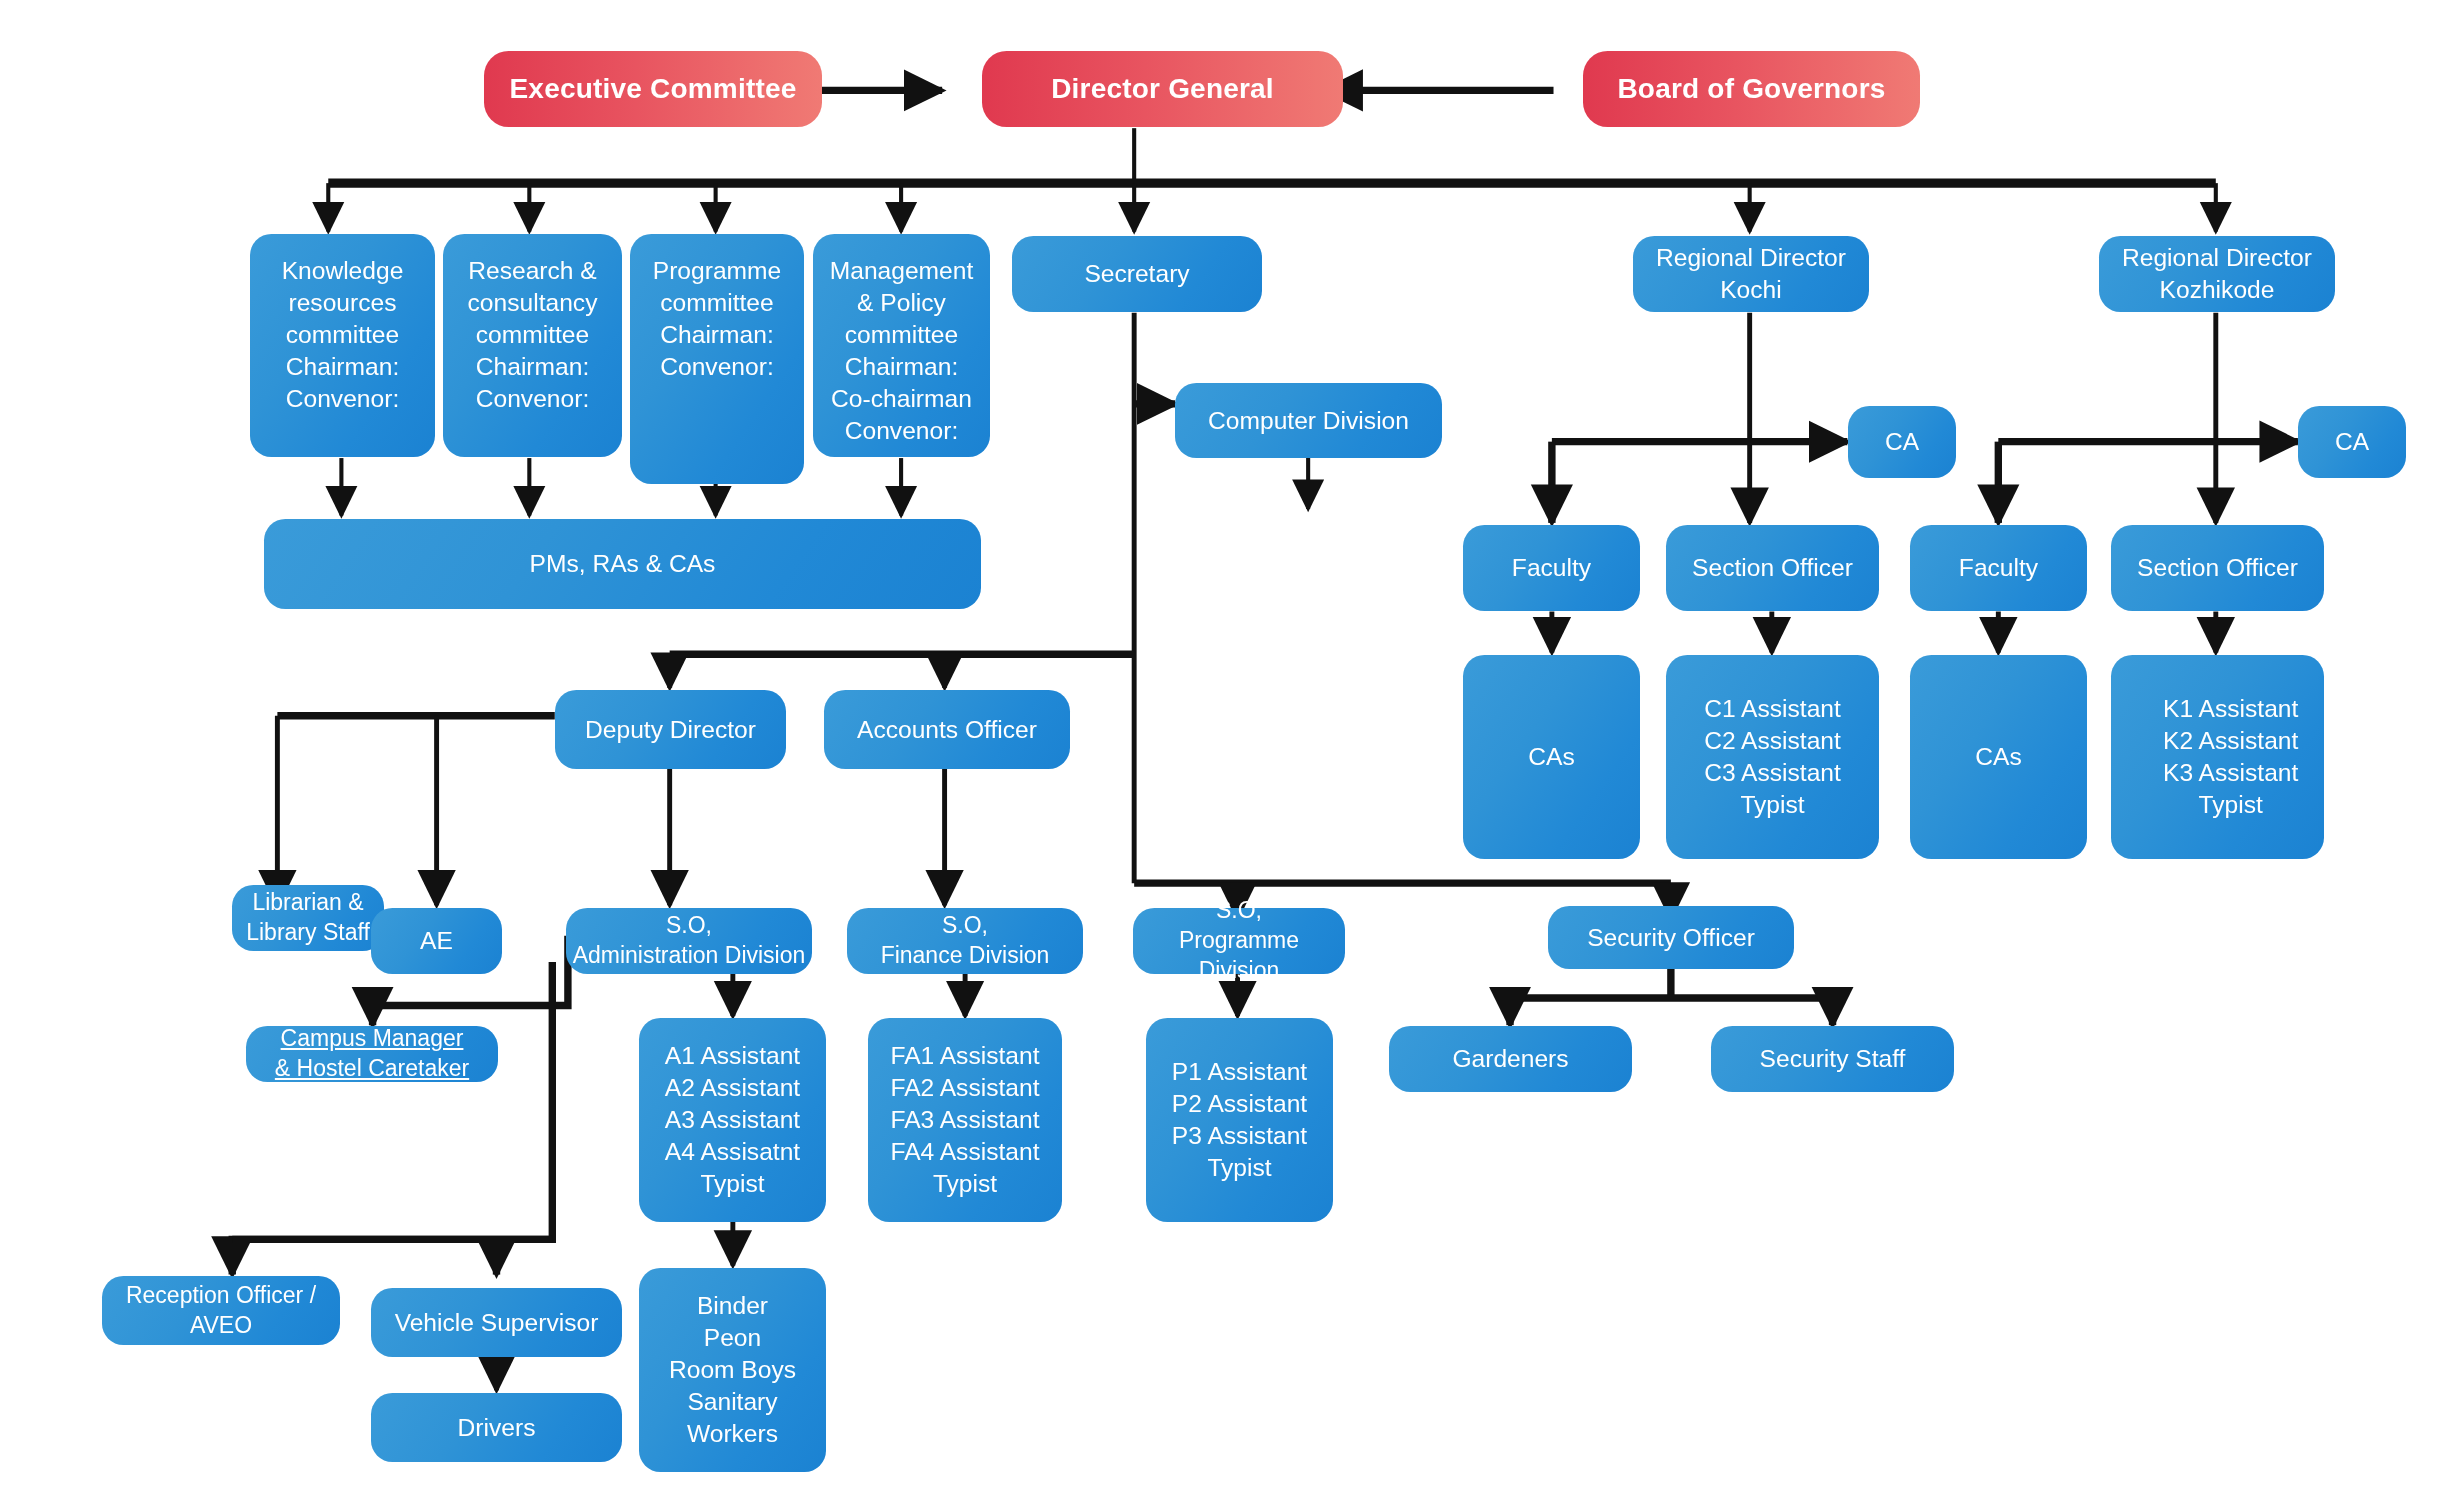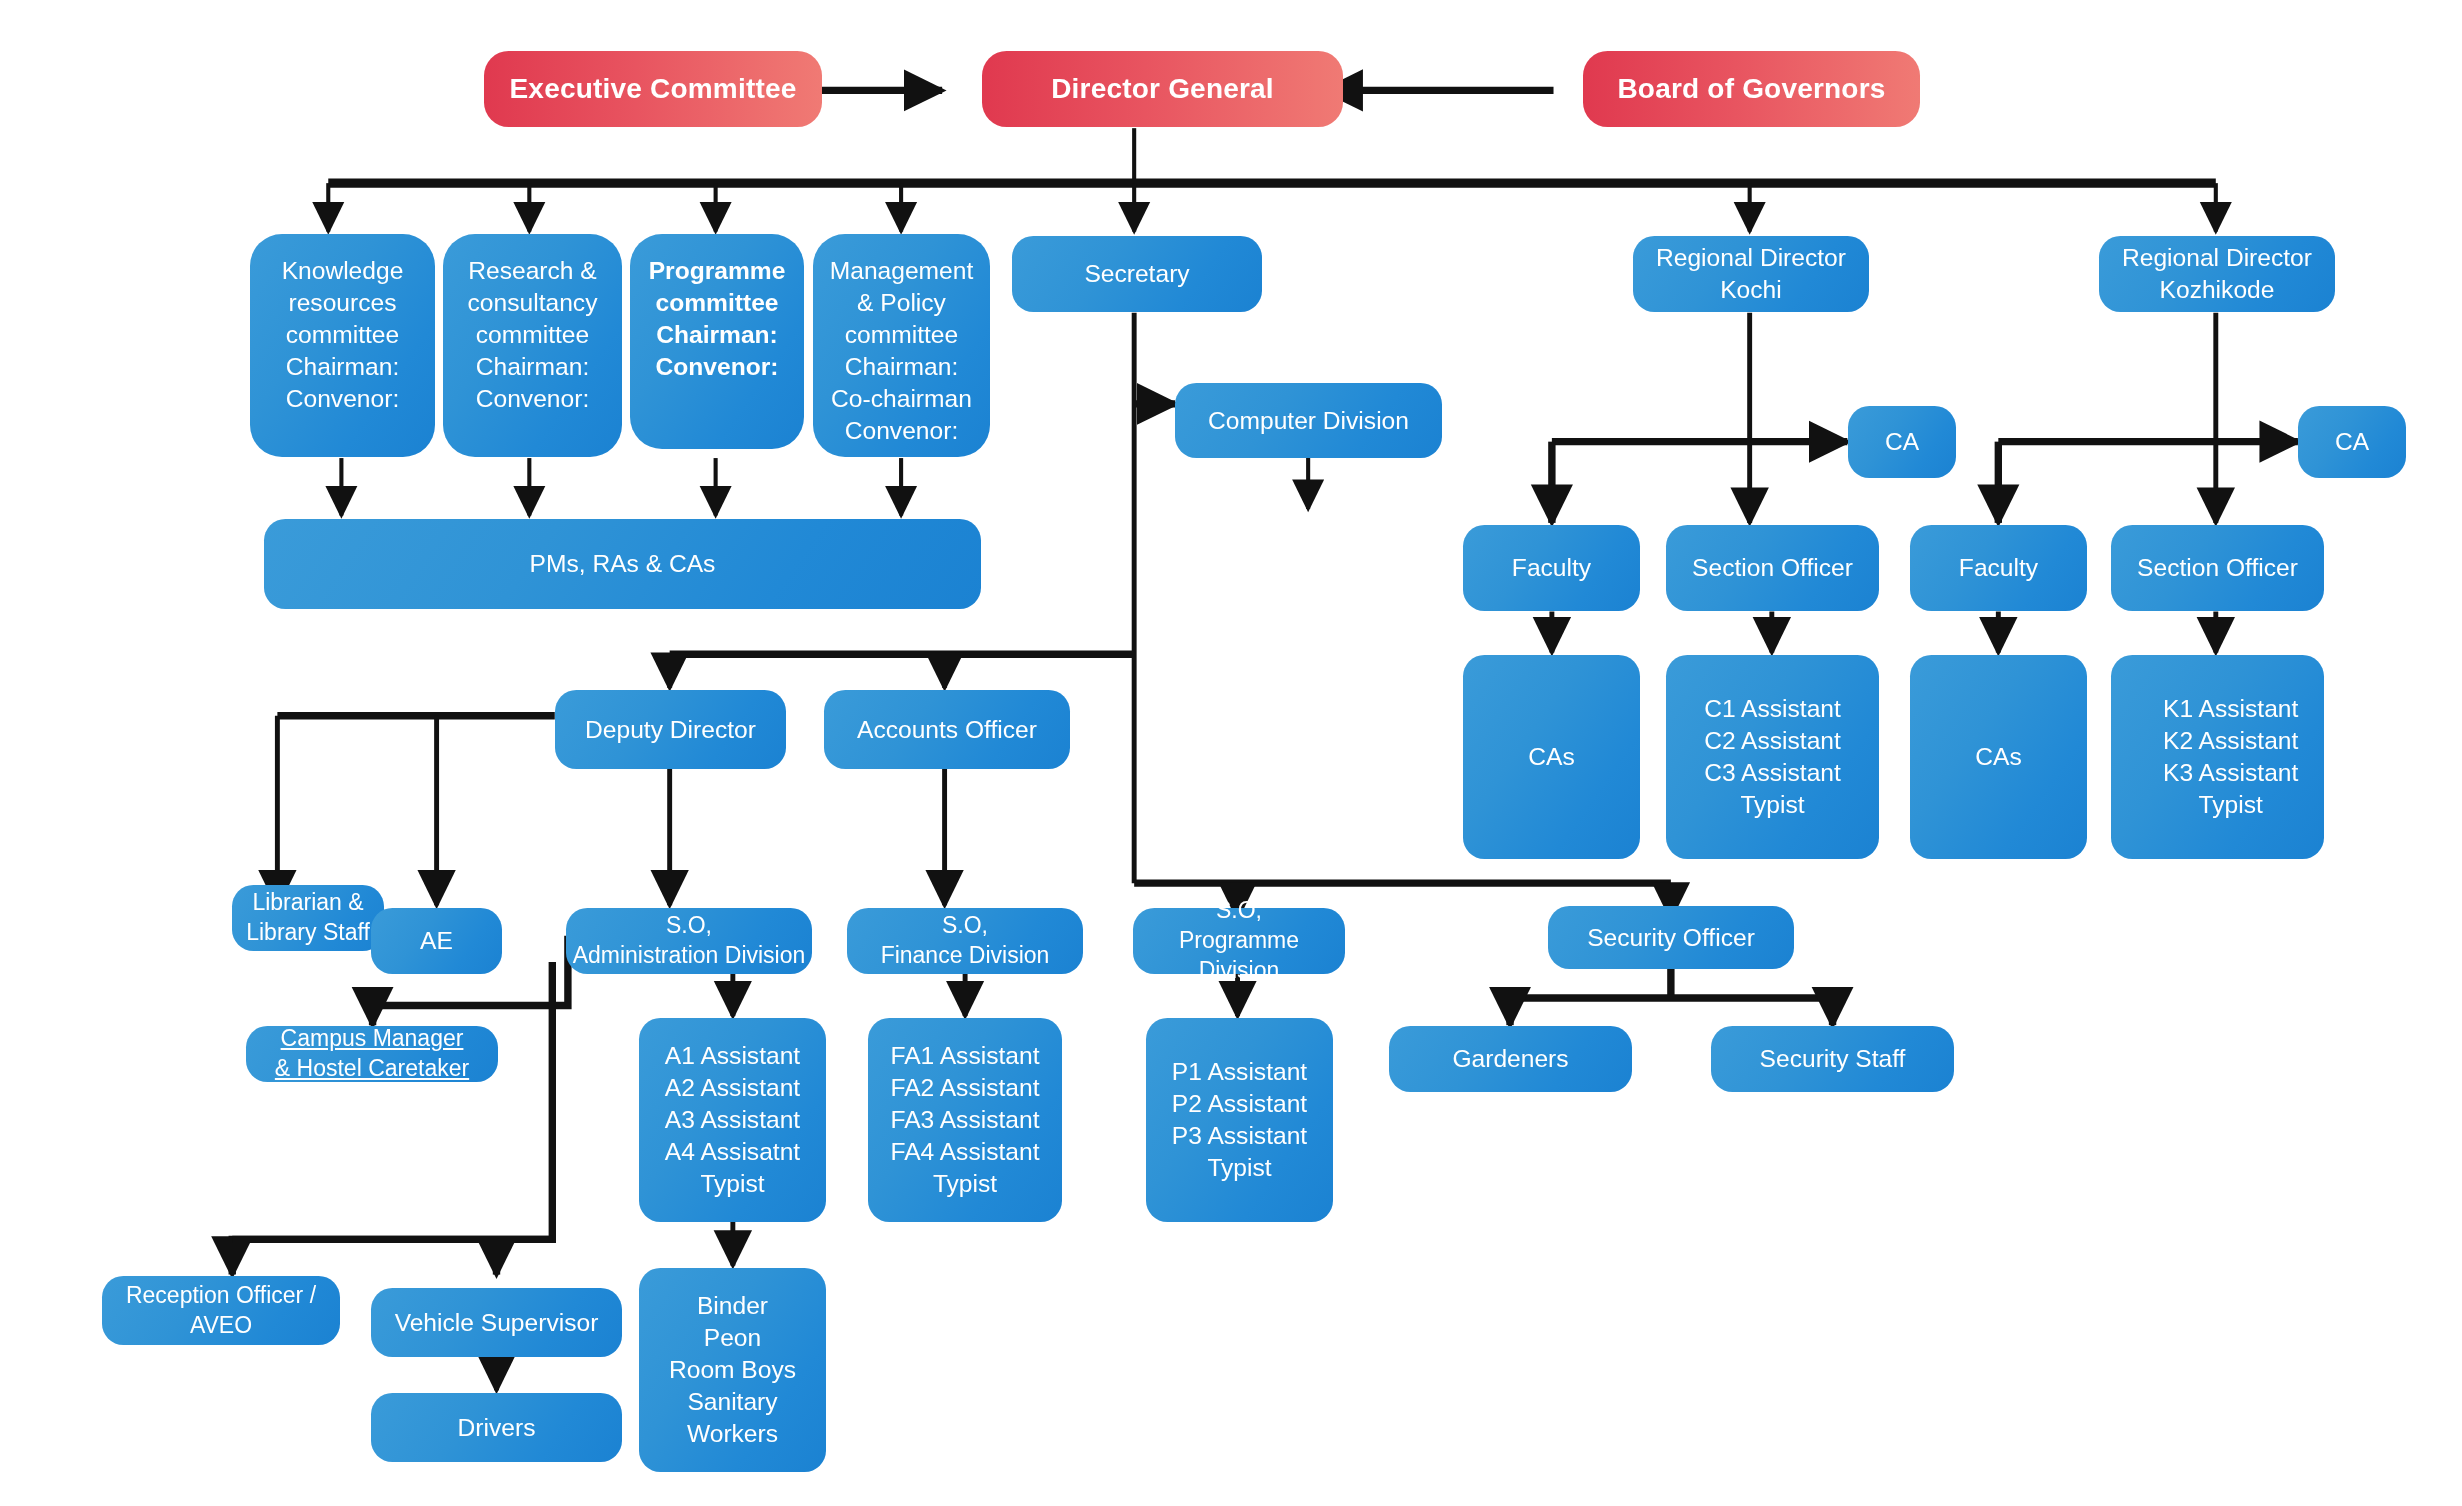--- a/index.html
+++ b/index.html
@@ -38,21 +38,21 @@
   }
   .red{
     background:linear-gradient(90deg,#e0394f 0%, #e85460 45%, #f07a74 100%);
     font-weight:bold;
     font-size:28px;
     letter-spacing:0.2px;
     border-radius:24.6px;
     margin-left:28px;
   }
   .small{font-size:23px;}
-  .topalign{align-items:flex-start;padding-top:21.3px;border-radius:32px;}
+  .topalign{align-items:flex-start;padding-top:21.3px;}
 </style>
 </head>
 <body>
 
 <div id="chart">
 
   <svg id="wires" viewBox="0 0 3000 1836" xmlns="http://www.w3.org/2000/svg">
     <defs>
       <marker id="ah" markerWidth="9" markerHeight="9" refX="7.2" refY="4.5" orient="auto" markerUnits="strokeWidth">
         <path d="M0,0.6 L8,4.5 L0,8.4 z" fill="#111111"></path>
@@ -158,21 +158,21 @@
 committee
 Chairman:
 Convenor:</div>
 
   <div class="node blue topalign" style="left:443px;top:234px;width:179px;height:223px;">Research &amp;
 consultancy
 committee
 Chairman:
 Convenor:</div>
 
-  <div class="node blue topalign" style="left:630px;top:234px;width:174px;height:215px;font-weight:bold;">Programme
+  <div class="node blue topalign" style="left:630px;top:234px;width:174px;height:250px;">Programme
 committee
 Chairman:
 Convenor:</div>
 
   <div class="node blue topalign" style="left:813px;top:234px;width:177px;height:223px;">Management
 &amp; Policy
 committee
 Chairman:
 Co-chairman
 Convenor:</div>

